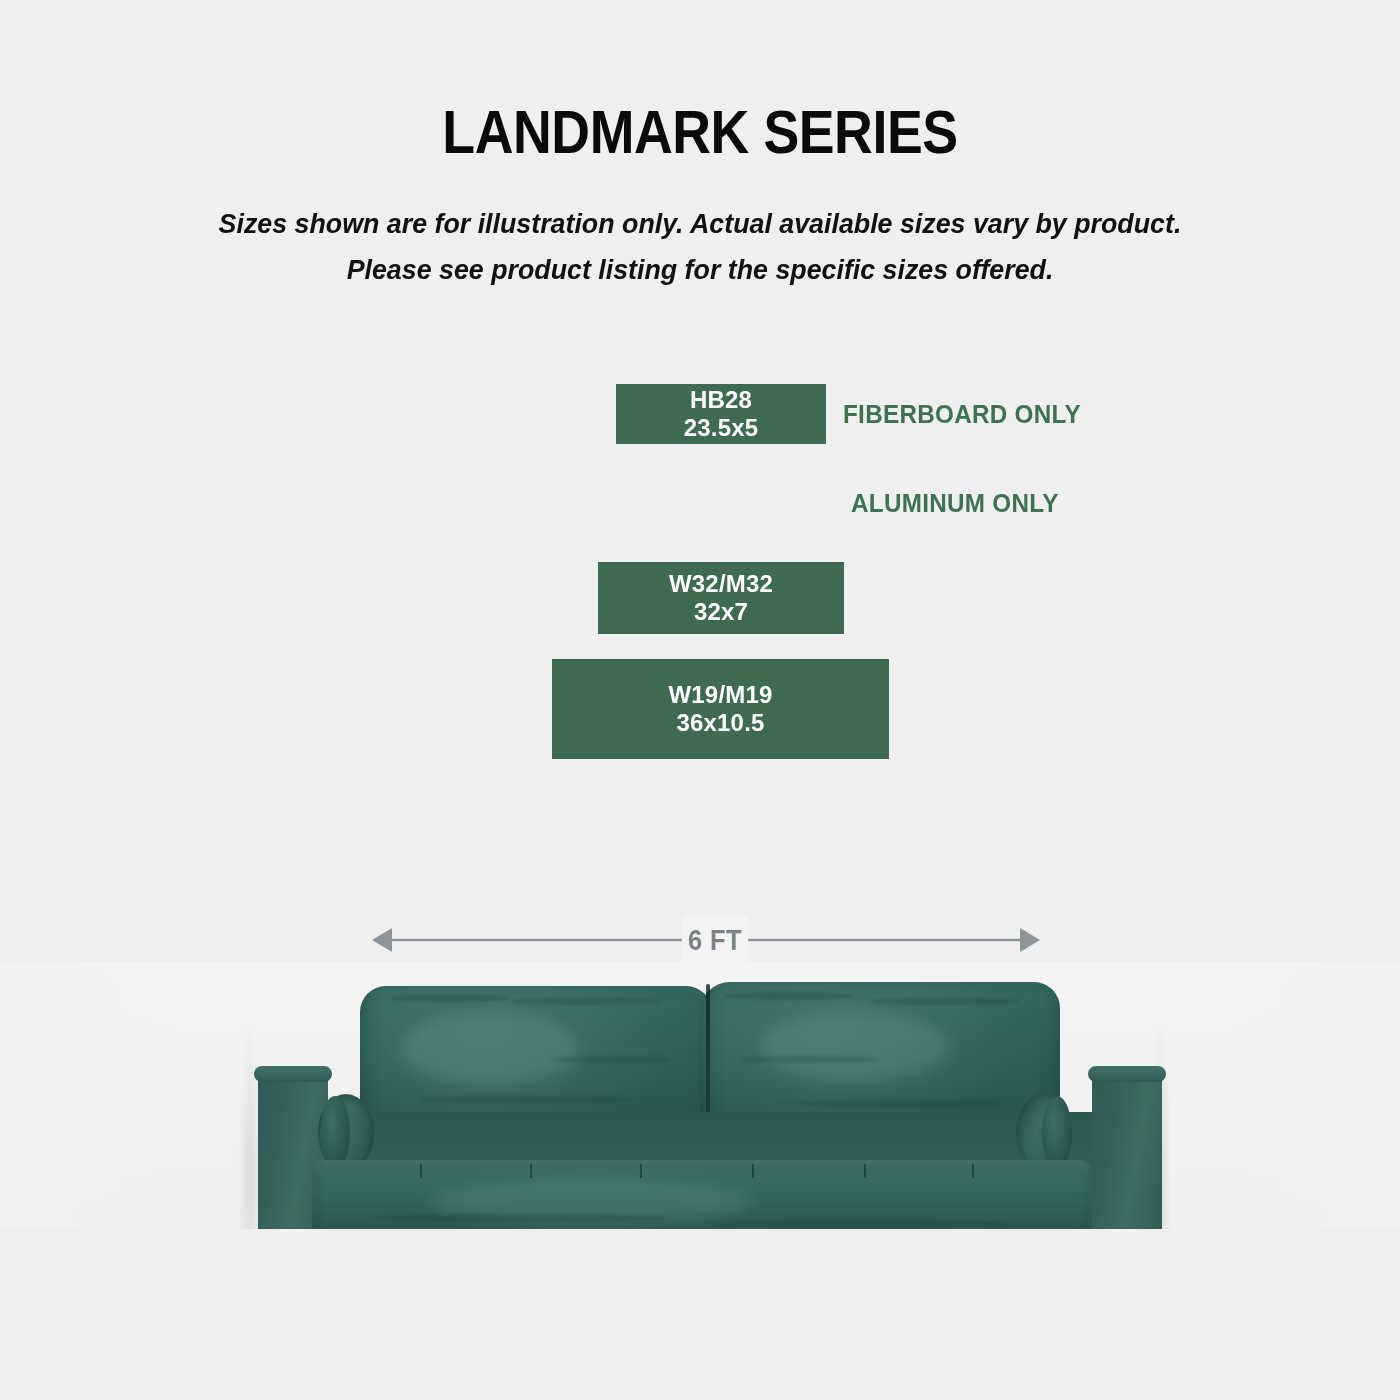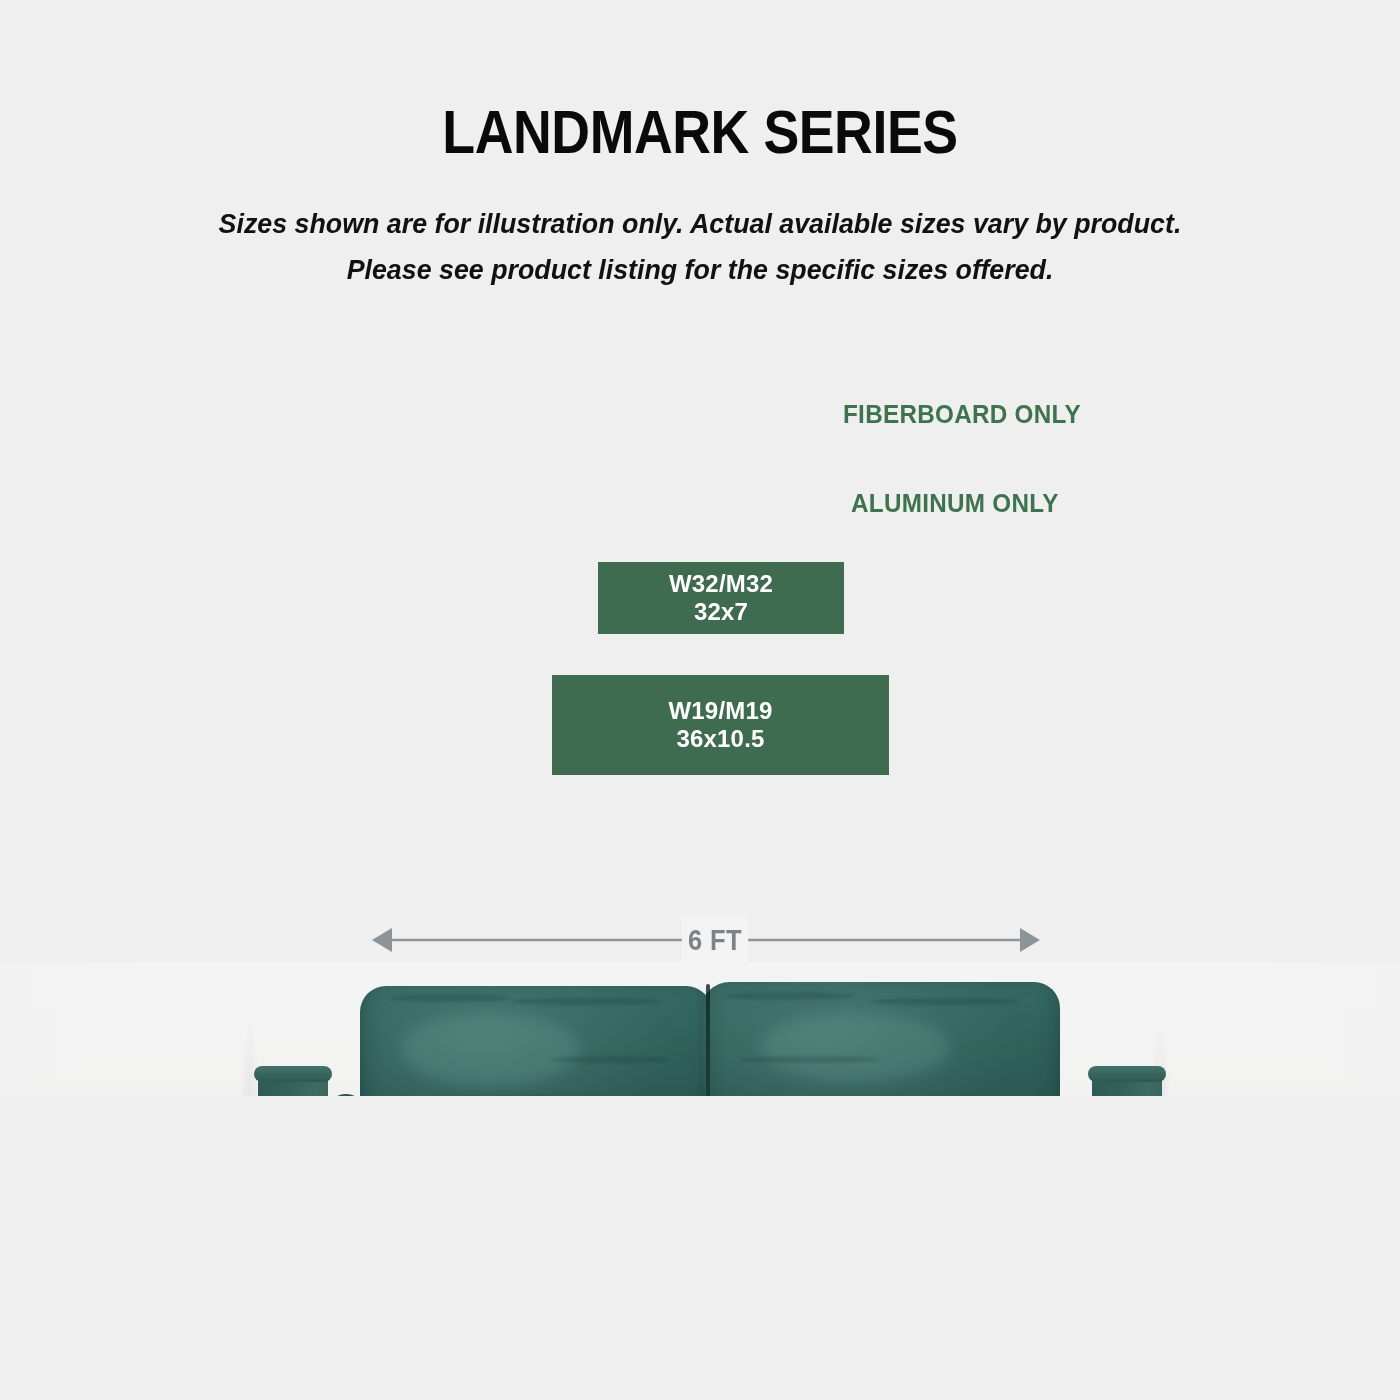--- a/index.html
+++ b/index.html
@@ -11,21 +11,21 @@
     height: 1400px;
     background: #efefef;
     font-family: "Liberation Sans", sans-serif;
     overflow: hidden;
     position: relative;
   }
 
   #page {
     position: relative;
     width: 1400px;
-    height: 1096px;
+    height: 1229px;
     background: #efefef;
     overflow: hidden;
   }
 
   
   .title {
     position: absolute;
     left: 0;
     top: 97px;
     width: 1400px;
@@ -99,21 +99,21 @@
     letter-spacing: 0.3px;
     white-space: nowrap;
     transform: scaleX(0.97);
     transform-origin: left center;
   }
 
   
   #bar-hb28   { left: 616px; top: 384px; width: 210px; height: 60px; }
   #bar-a28    { left: 606px; top: 468px; width: 228px; height: 70px; }
   #bar-w32m32 { left: 598px; top: 562px; width: 246px; height: 72px; align-items: center; }
-  #bar-w19m19 { left: 552px; top: 675px; width: 337px; height: 100px; }
+  #bar-w19m19 { left: 552px; top: 659px; width: 337px; height: 100px; }
 
   #note-fiberboard { left: 843px; top: 400px; }
   #note-aluminum   { left: 851px; top: 489px; }
 
   
   .dim-arrow {
     position: absolute;
     left: 370px;
     top: 916px;
     width: 672px;
@@ -339,20 +339,24 @@
 
   <div class="title">LANDMARK SERIES</div>
 
   <div class="subtitle">
     <span>Sizes shown are for illustration only. Actual available sizes vary by product.</span>
     <span>Please see product listing for the specific sizes offered.</span>
   </div>
 
   <div class="bars">
 
+    <div class="bar" id="bar-hb28">
+      <div class="code">HB28</div>
+      <div class="dims">23.5x5</div>
+    </div>
     <div class="bar-note" id="note-fiberboard">FIBERBOARD ONLY</div>
 
     <div class="bar-note" id="note-aluminum">ALUMINUM ONLY</div>
 
     <div class="bar" id="bar-w32m32">
       <div class="code">W32/M32</div>
       <div class="dims">32x7</div>
     </div>
 
     <div class="bar" id="bar-w19m19">

